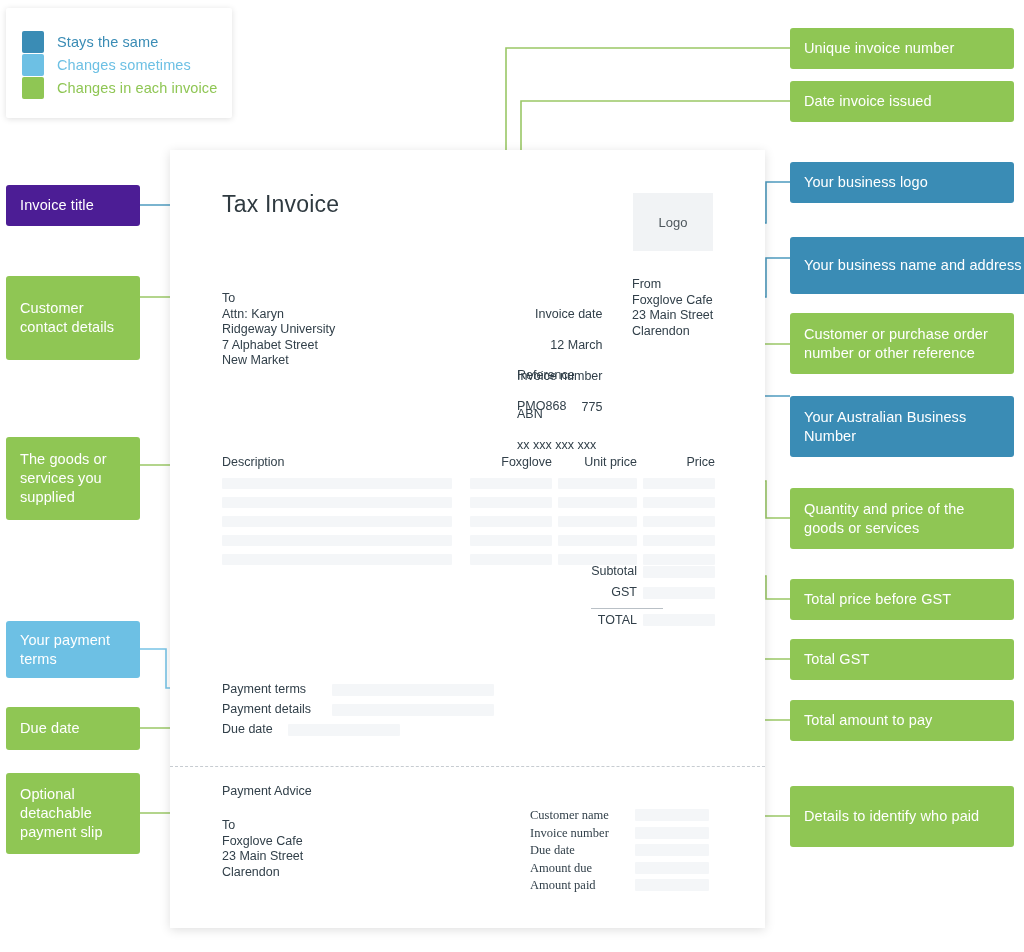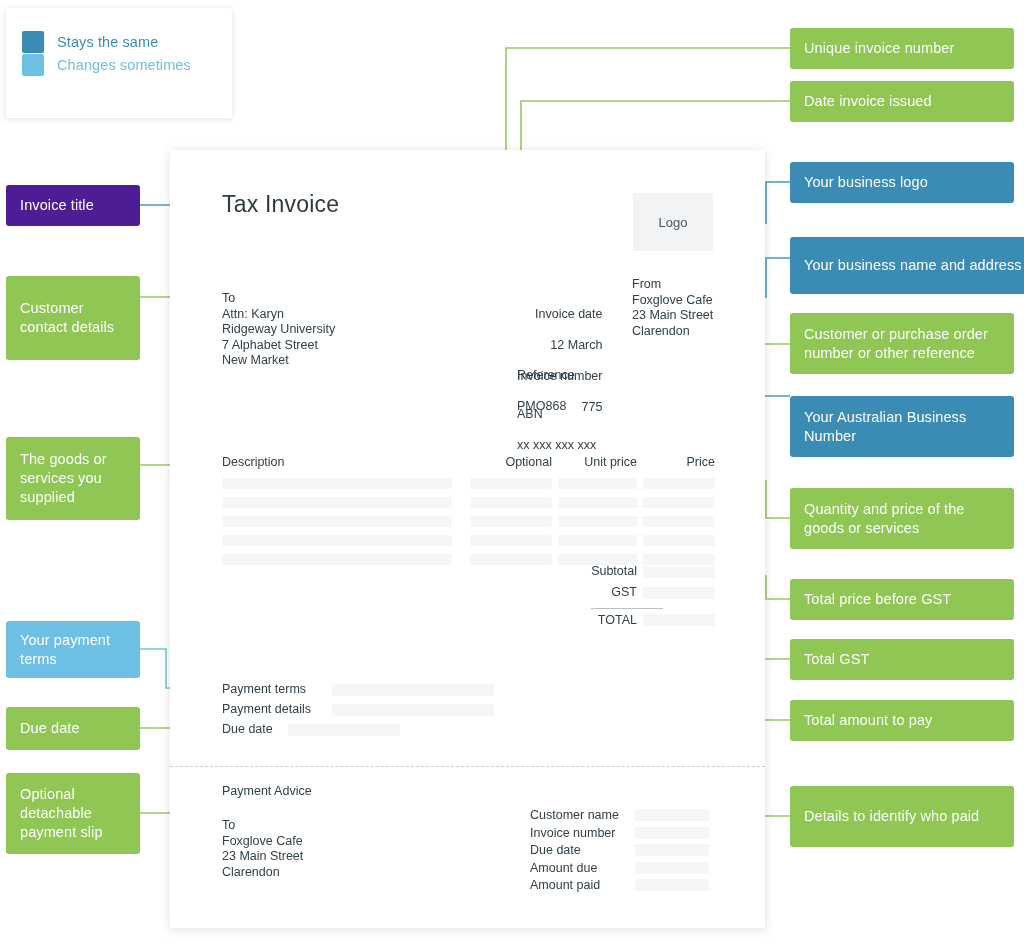--- a/index.html
+++ b/index.html
@@ -72,21 +72,21 @@
 
   .pay-terms{position:absolute;left:52px;top:532px;font-size:12.5px;color:#32404a;width:450px;}
   .pt-row{position:relative;height:20px;}
   .pt-lab{position:absolute;left:0;top:0;}
   .pt-val{position:absolute;height:12px;background:#f4f6f8;border-radius:1px;top:2px;}
 
   .dashline{position:absolute;left:0;top:616px;width:595px;border-top:1px dashed #c7ccd1;}
 
   .pa-title{position:absolute;left:52px;top:634px;font-size:12.5px;color:#32404a;}
   .pa-to{position:absolute;left:52px;top:668px;font-size:12.5px;color:#32404a;line-height:15.5px;white-space:pre-line;}
-  .pa-fields{position:absolute;left:360px;top:658px;font-size:12.5px;color:#32404a;width:190px;}
+  .pa-fields{position:absolute;left:360px;top:658px;font-size:12.5px;color:#32404a;width:190px;font-family:Liberation Serif, serif;}
   .pa-row{position:relative;height:17.5px;}
   .pa-lab{position:absolute;left:0;top:0;width:98px;text-align:left;}
   .pa-val{position:absolute;left:105px;width:74px;height:12px;top:1px;background:#f4f6f8;border-radius:1px;}
 
   
   .chip{
     position:absolute;border-radius:3px;color:#ffffff;
     font-size:14.5px;line-height:19px;
     display:flex;align-items:center;
     padding:13px 14px;box-sizing:border-box;
@@ -160,20 +160,24 @@
 
   <div id="legend">
     <div class="row">
       <div class="swatch" style="background:#3a8cb5"></div>
       <div class="legend-label" style="color:#3a8cb5">Stays the same</div>
     </div>
     <div class="row">
       <div class="swatch" style="background:#6dc0e4"></div>
       <div class="legend-label" style="color:#6dc0e4">Changes sometimes</div>
     </div>
+    <div class="row">
+      <div class="swatch" style="background:#8fc654"></div>
+      <div class="legend-label" style="color:#8fc654">Changes in each invoice</div>
+    </div>
   </div>
 
   <div class="chip" style="left:6px;top:185px;width:134px;height:41px;background:#4c1d95;">
     <span>Invoice title</span>
   </div>
 
   <div class="chip" style="left:6px;top:276px;width:134px;height:84px;background:#8fc654;">
     <span>Customer contact details</span>
   </div>
 
@@ -270,21 +274,21 @@
       </div>
 
       <div class="blk from-block">From
 Foxglove Cafe
 23 Main Street
 Clarendon</div>
 
       <div class="tbl">
         <div class="thead">
           <div class="th th-desc">Description</div>
-          <div class="th th-qty">Optional</div>
+          <div class="th th-qty">Foxglove</div>
           <div class="th th-unit">Unit price</div>
           <div class="th th-price">Price</div>
         </div>
         <div class="rowline">
             <div class="cell c-desc"></div>
             <div class="cell c-qty"></div>
             <div class="cell c-unit"></div>
             <div class="cell c-price"></div>
           </div>
         <div class="rowline">

